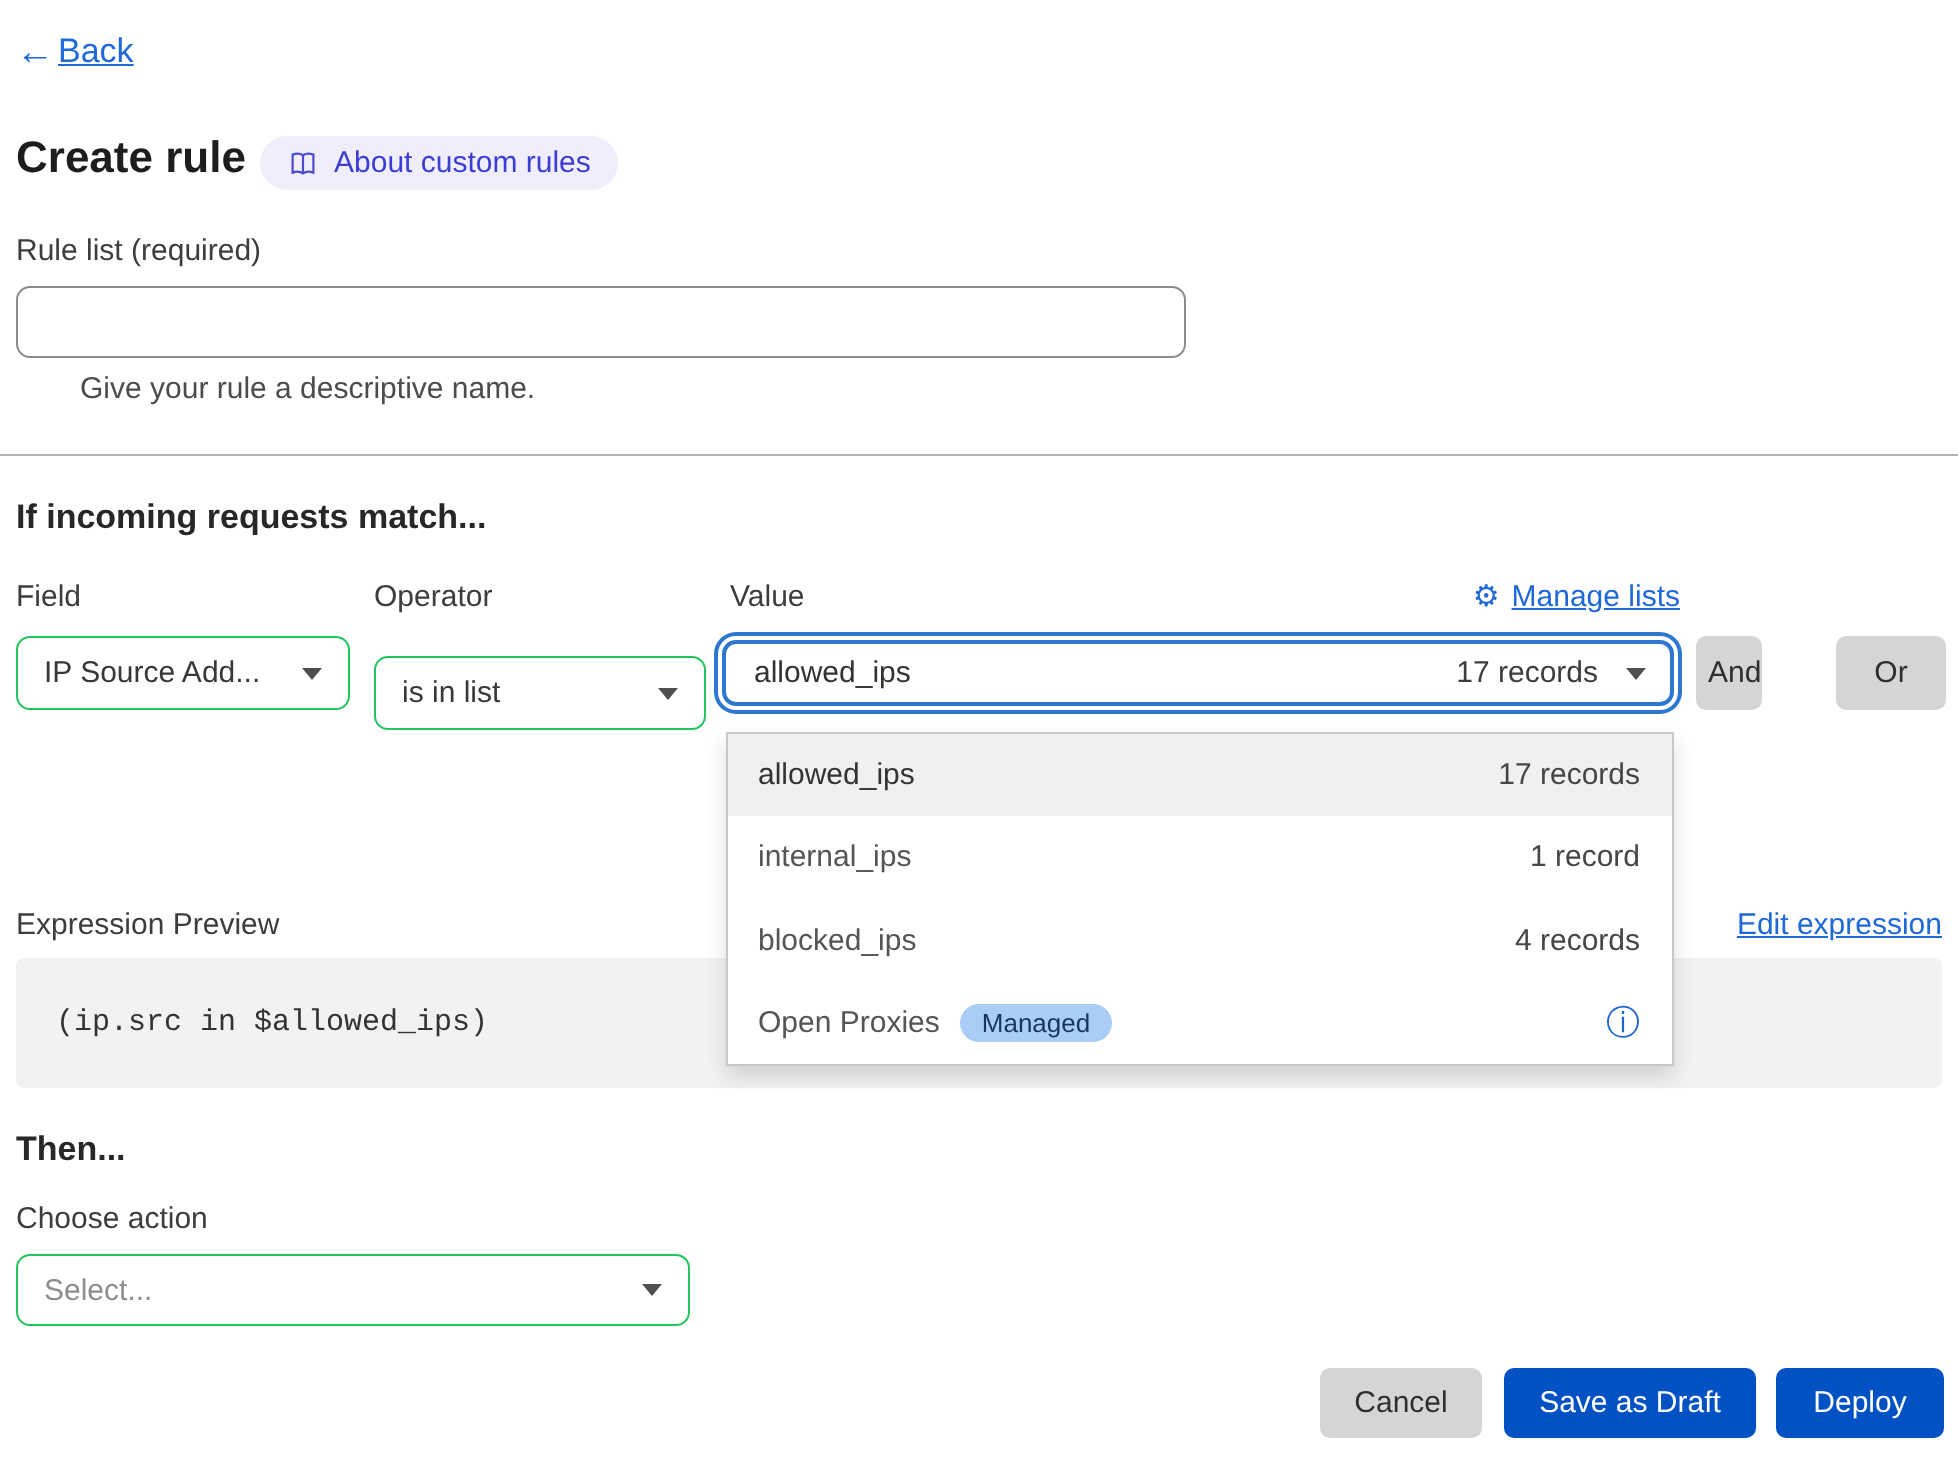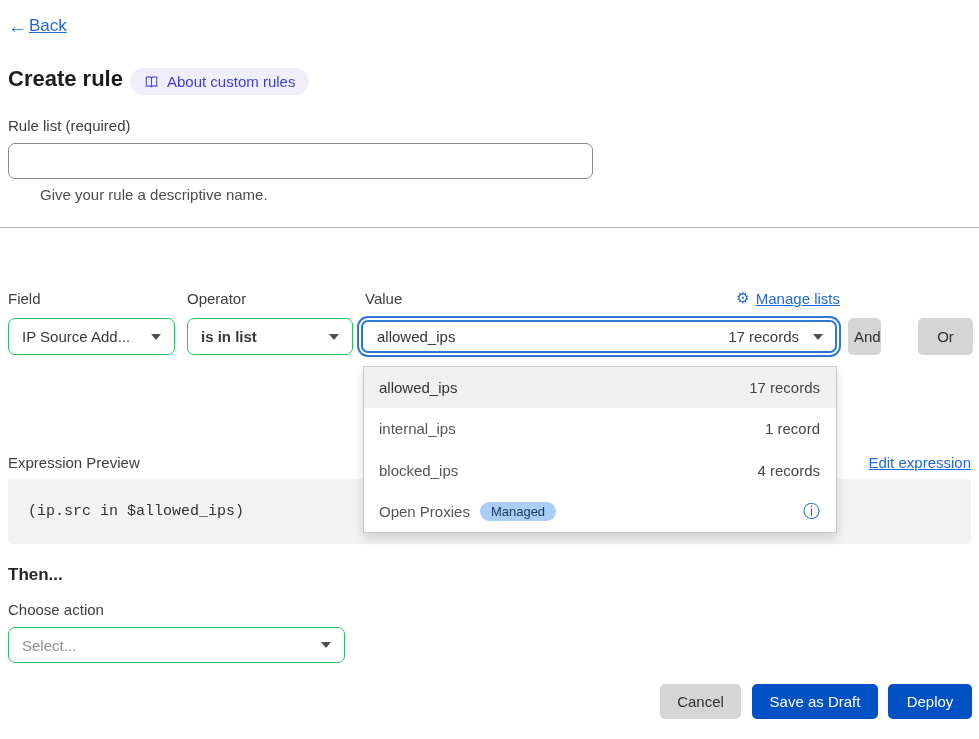--- a/index.html
+++ b/index.html
@@ -32,21 +32,21 @@
   .lbl-field{position:absolute;left:8px;top:290px;}
   .lbl-operator{position:absolute;left:187px;top:290px;}
   .lbl-value{position:absolute;left:365px;top:290px;}
   .manage-lists{position:absolute;top:289px;right:139px;display:flex;align-items:center;gap:6px;font-size:15px;}
   .gear{font-size:15px;color:#2068d9;text-decoration:none;}
 
   .select{position:absolute;height:37px;background:#fff;border:1px solid #22c55e;border-radius:7px;
     display:flex;align-items:center;justify-content:space-between;padding:0 13px;font-size:15px;color:#383838;
     box-sizing:border-box;cursor:pointer;}
   .sel-field{left:8px;top:318px;width:167px;}
-  .sel-operator{left:187px;top:318px;width:166px;font-weight:bold;}
+  .sel-operator{left:187px;top:328px;width:166px;}
   .caret{width:0;height:0;border-left:5px solid transparent;border-right:5px solid transparent;border-top:6px solid #4f4f4f;flex:none;}
 
   .value-combo{position:absolute;left:361px;top:320px;width:476px;height:33px;background:#fff;
     border:2px solid #2e77d0;border-radius:7px;box-shadow:0 0 0 2px #fff,0 0 0 4px #2e77d0;
     display:flex;align-items:center;justify-content:space-between;padding:0 12px 0 14px;box-sizing:border-box;font-size:15px;color:#333;cursor:text;}
   .value-right{display:flex;align-items:center;gap:14px;color:#3d3d3d;}
 
   .btn{border:none;border-radius:5px;font-size:15px;font-family:inherit;cursor:pointer;}
   .btn-gray{background:#d5d5d5;color:#2f2f2f;}
   .btn-blue{background:#0051c3;color:#fff;}
@@ -99,20 +99,21 @@
     </span>
     <span>About custom rules</span>
   </div>
 
   <div class="lbl rule-label">Rule list (required)</div>
   <input class="rule-input" type="text" value="" style="">
   <div class="helper rule-helper">Give your rule a descriptive name.</div>
 
   <div class="divider"></div>
 
+  <div class="h-bold match-heading">If incoming requests match...</div>
 
   <div class="lbl lbl-field">Field</div>
   <div class="lbl lbl-operator">Operator</div>
   <div class="lbl lbl-value">Value</div>
 
   <a class="manage-lists link">
     <span class="gear">⚙</span>
     <span class="ul">Manage lists</span>
   </a>
 

